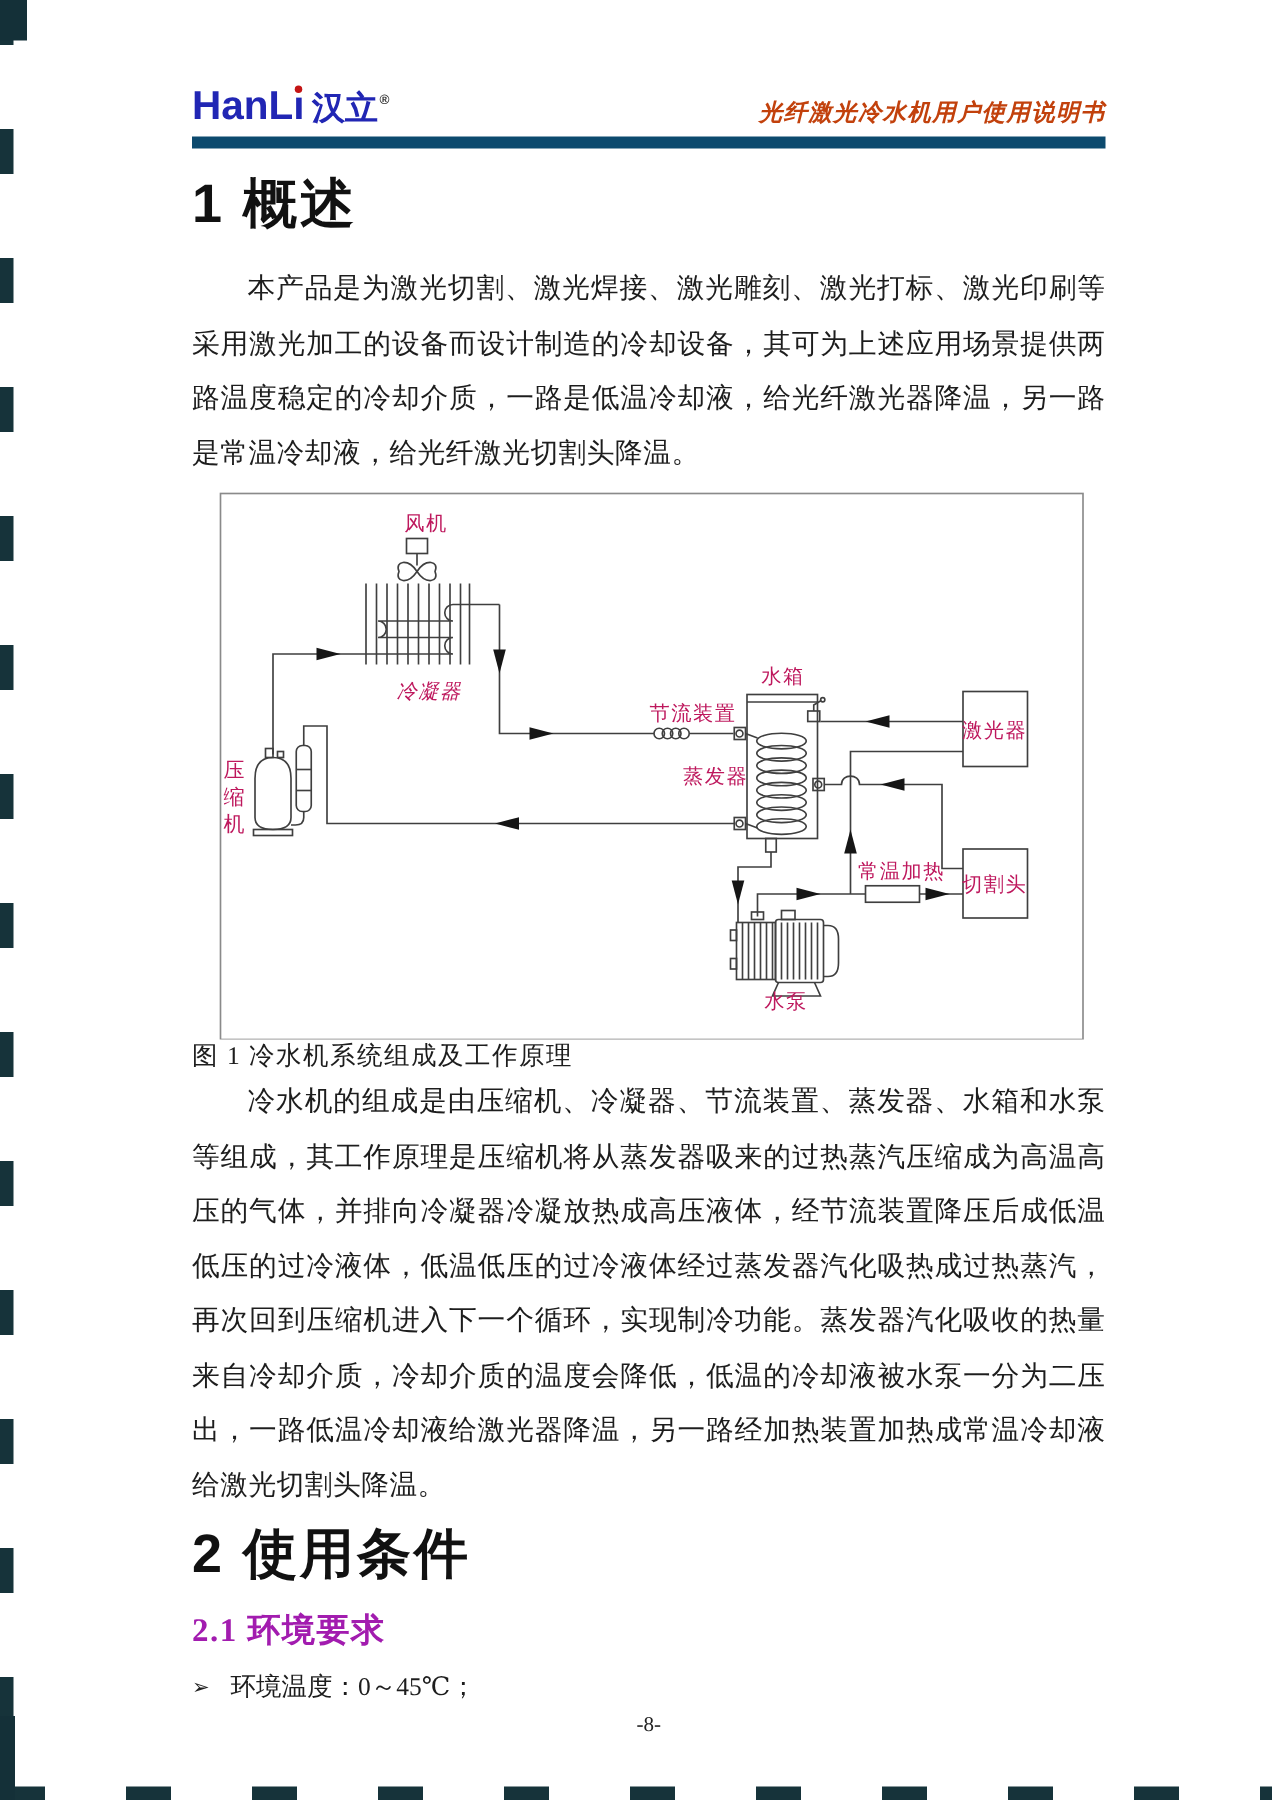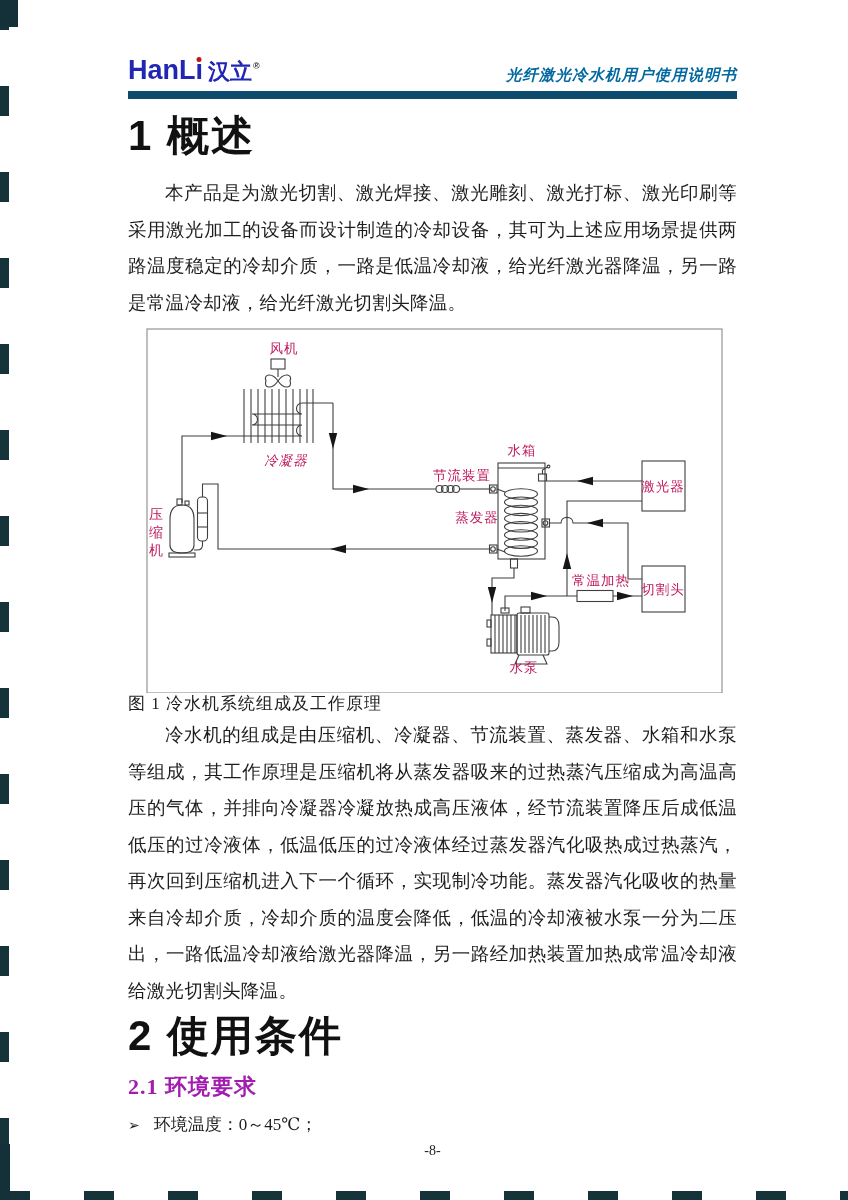--- a/index.html
+++ b/index.html
@@ -19,26 +19,26 @@
   .hdr{display:flex;justify-content:space-between;align-items:flex-end;height:41px;
        padding-bottom:4px;border-bottom:8px solid #0c4a6e;}
   .logo{font-family:"Liberation Sans","DejaVu Sans",sans-serif;font-weight:bold;
         color:#2126b4;font-size:27px;line-height:30px;letter-spacing:0px;white-space:nowrap;}
   .logo .cn{font-size:22px;margin-left:5px;}
   .logo .reg{font-size:9px;vertical-align:super;color:#333;margin-left:1px;}
   .logo-i{position:relative;display:inline-block;}
   .logo-dot{position:absolute;left:50%;top:2px;transform:translateX(-50%);
             width:5px;height:5px;border-radius:50%;background:#c41414;}
   .doc-title{font-family:"Liberation Sans","DejaVu Sans",sans-serif;font-weight:bold;
-             font-style:italic;font-size:15.5px;color:#0369a1;letter-spacing:1px;
+             font-style:italic;font-size:15.5px;color:#c2410c;letter-spacing:1px;
              padding-bottom:1px;}
 
   
   h1{font-family:"Liberation Sans","DejaVu Sans",sans-serif;font-weight:900;
-     font-size:42px;line-height:34px;margin:20px 0 0 0;letter-spacing:2px;color:#111;}
+     font-size:36px;line-height:34px;margin:20px 0 0 0;letter-spacing:2px;color:#111;}
   h2{font-family:"Liberation Serif","DejaVu Serif",serif;font-weight:bold;
      font-size:22px;line-height:24px;margin:22px 0 0 0;letter-spacing:1px;color:#a21caf;}
   p.body{font-size:18.5px;line-height:36.5px;text-align:justify;margin:22px 0 0 0;
          text-indent:2em;letter-spacing:0.3px;}
   p.body.second{margin-top:2px;}
 
   
   .diagram{position:relative;width:600px;height:372px;margin:0 0 0 -3px;}
   .diagram svg{position:absolute;left:0;top:0;}
   .dlabel{position:absolute;font-size:13.5px;color:#be185d;white-space:nowrap;

